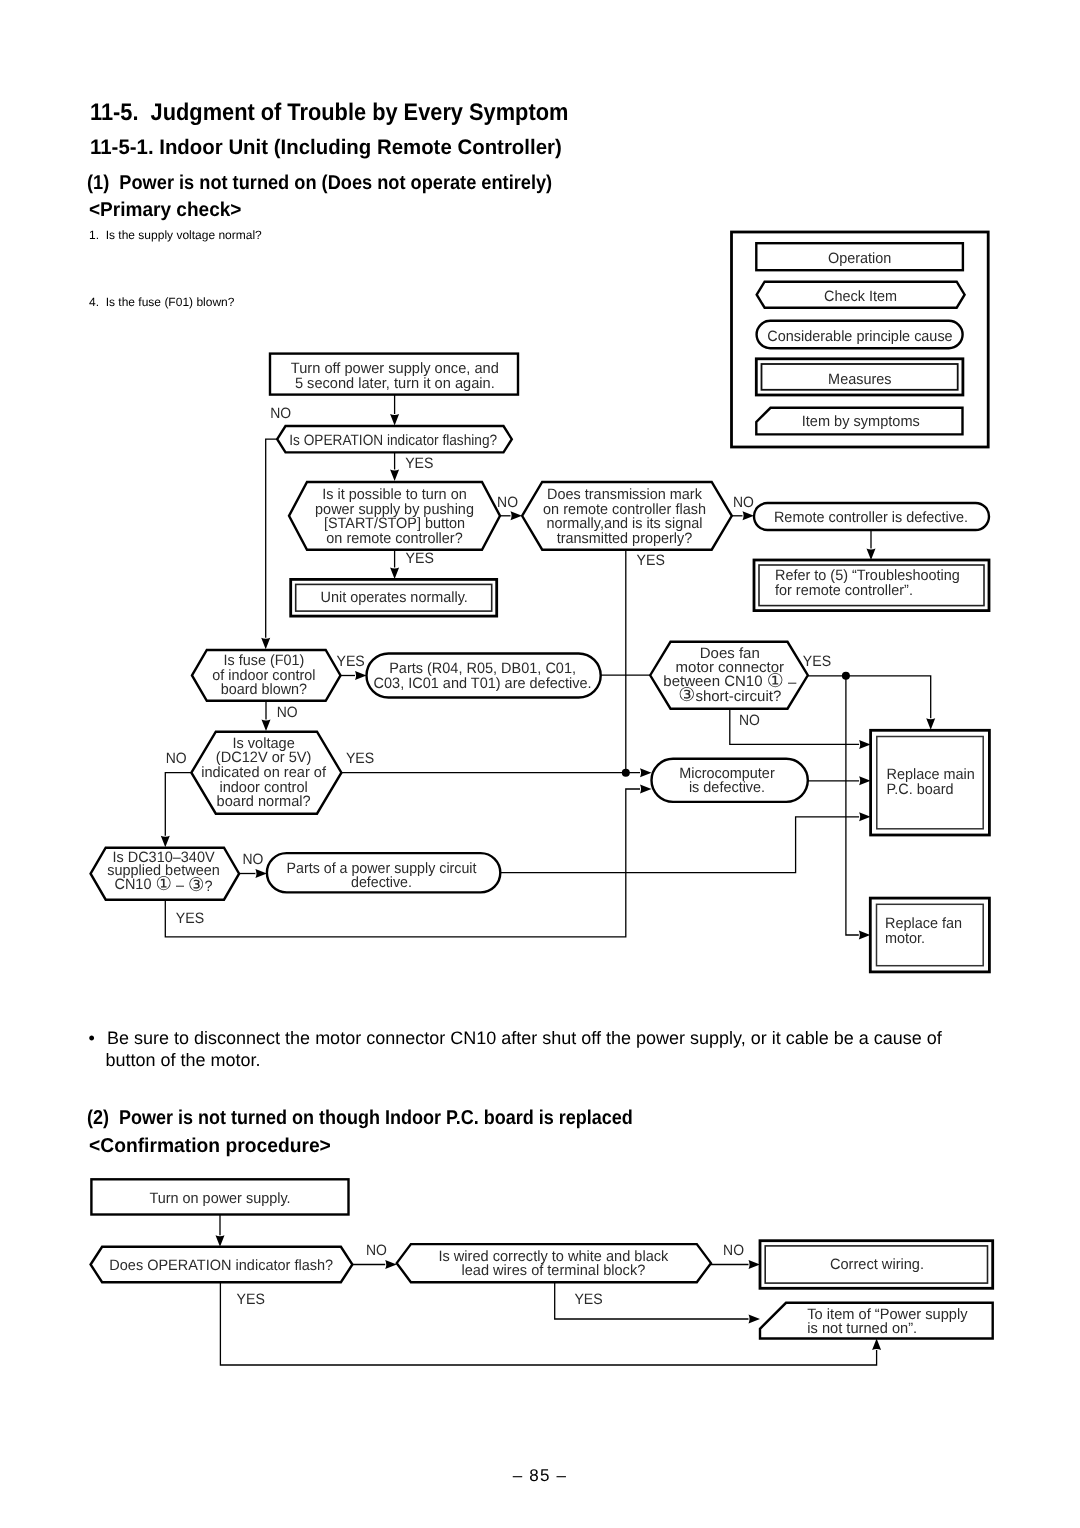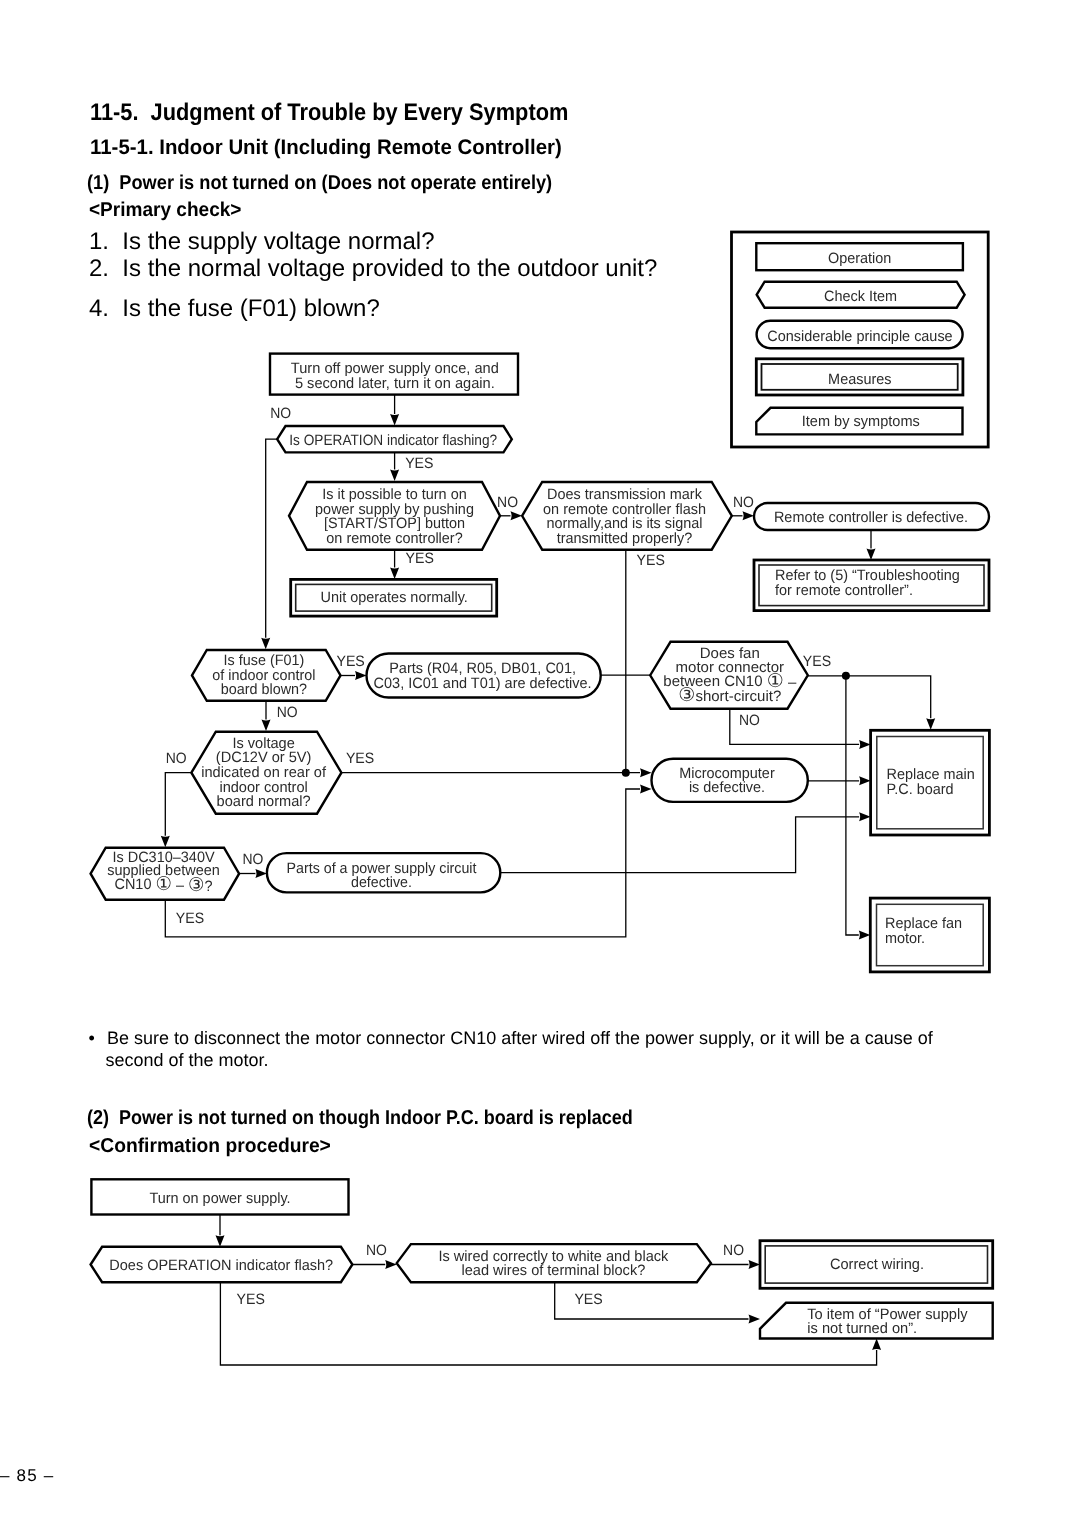--- a/index.html
+++ b/index.html
@@ -9,23 +9,23 @@
        -webkit-font-smoothing:antialiased;text-rendering:geometricPrecision;}
   .page{position:absolute;left:0;top:0;width:1080px;height:1528px;}
   .hb{position:absolute;font-weight:bold;white-space:nowrap;color:#000;
       transform-origin:0 0;}
   .h1{left:90px;top:98.5px;font-size:24px;transform:scaleX(0.908);}
   .h2{left:90px;top:136px;font-size:21px;transform:scaleX(0.972);}
   .h3a{left:87px;top:172px;font-size:20px;transform:scaleX(0.910);}
   .h3b{left:89px;top:198.5px;font-size:20px;transform:scaleX(0.952);}
   .h3c{left:87px;top:1107px;font-size:20px;transform:scaleX(0.900);}
   .h3d{left:89px;top:1135px;font-size:20px;transform:scaleX(0.963);}
-  .chk{position:absolute;left:89px;font-size:24px;white-space:nowrap;color:#000;}
+  .chk{position:absolute;left:89px;font-size:12px;white-space:nowrap;color:#000;}
   .note{position:absolute;font-size:18px;white-space:nowrap;color:#000;}
-  .pagenum{position:absolute;left:0;top:1466px;width:1080px;text-align:left;font-size:17px;letter-spacing:1.2px;color:#000;}
+  .pagenum{position:absolute;left:0;top:1466px;width:1080px;text-align:center;font-size:17px;letter-spacing:1.2px;color:#000;}
   svg{display:block;position:absolute;left:0;top:0;overflow:visible;}
   svg text{font-family:"Liberation Sans", sans-serif;fill:#2b2b2b;text-rendering:geometricPrecision;}
 </style>
 </head>
 <body>
 
 <div class="page">
 <svg id="diagram1" width="1080" height="1528" viewBox="0 0 1080 1528">
 <rect x="731.5" y="232" width="256.70000000000005" height="215" fill="#fff" stroke="#000" stroke-width="2.8"></rect>
 <rect x="756.3" y="243.2" width="206.60000000000002" height="27.0" fill="#fff" stroke="#000" stroke-width="2.4"></rect>
@@ -182,24 +182,23 @@
 <polygon points="786,1302.8 992.7,1302.8 992.7,1338.5 760,1338.5 760,1328.8" fill="#fff" stroke="#000" stroke-width="2.4"></polygon>
 <text x="807.3" y="1318.7" font-size="15" text-anchor="start" transform="translate(807.3,0) scale(0.976,1) translate(-807.3,0)">To item of “Power supply</text>
 <text x="807.3" y="1332.5" font-size="15" text-anchor="start" transform="translate(807.3,0) scale(0.976,1) translate(-807.3,0)">is not turned on”.</text>
 </svg>
 
   <div class="hb h1">11-5.&nbsp; Judgment of Trouble by Every Symptom</div>
   <div class="hb h2">11-5-1. Indoor Unit (Including Remote Controller)</div>
   <div class="hb h3a">(1)&nbsp; Power is not turned on (Does not operate entirely)</div>
   <div class="hb h3b">&lt;Primary check&gt;</div>
   <div class="chk" style="top:228px">1.&nbsp; Is the supply voltage normal?</div>
-  <div class="chk" style="top:255px">2.&nbsp; Is the normal voltage provided to the outdoor unit?</div>
   <div class="chk" style="top:295px">4.&nbsp; Is the fuse (F01) blown?</div>
 
   <div class="note" style="left:88.5px;top:1028px">•</div>
-  <div class="note" style="left:107px;top:1028px">Be sure to disconnect the motor connector CN10 after wired off the power supply, or it will be a cause of</div>
-  <div class="note" style="left:105.5px;top:1050px">second of the motor.</div>
+  <div class="note" style="left:107px;top:1028px">Be sure to disconnect the motor connector CN10 after shut off the power supply, or it cable be a cause of</div>
+  <div class="note" style="left:105.5px;top:1050px">button of the motor.</div>
 
   <div class="hb h3c">(2)&nbsp; Power is not turned on though Indoor P.C. board is replaced</div>
   <div class="hb h3d">&lt;Confirmation procedure&gt;</div>
 
   <div class="pagenum">–&nbsp;85&nbsp;–</div>
 </div>
 
 </body></html>

